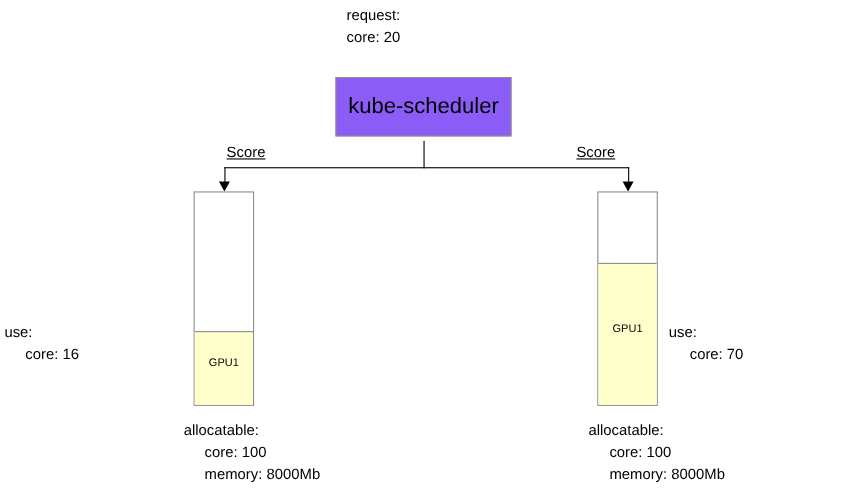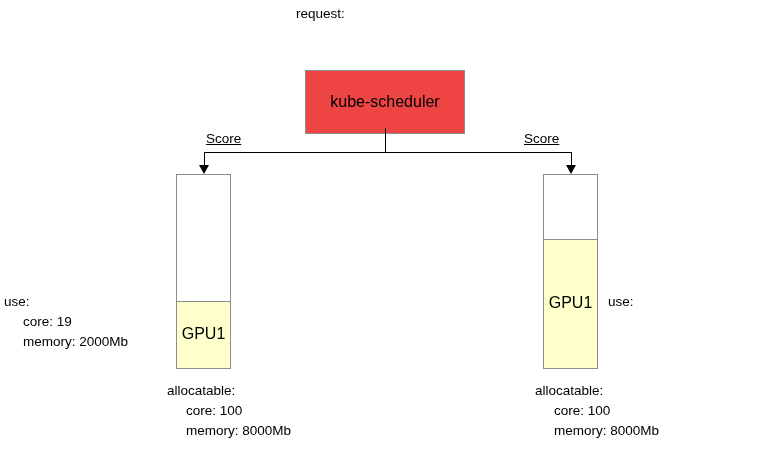--- a/index.html
+++ b/index.html
@@ -29,28 +29,28 @@
     color: #000;
   }
   .textblock .ln { display: block; }
   .textblock .ln.i1 { padding-left: 19px; }
 
   
   #scheduler-box {
     left: 305px;
     top: 70px;
     width: 160px;
-    height: 64px;
-    background: #ef4444;
+    height: 54px;
+    background: #8b5cf6;
     border: 1px solid #8c8c8c;
     box-sizing: border-box;
     display: flex;
     align-items: center;
     justify-content: center;
-    font-size: 16px;
+    font-size: 20px;
   }
 
   
   .vline { background: #000000; width: 1px; }
   .hline { background: #000000; height: 1px; }
 
   .arrowhead {
     width: 0;
     height: 0;
     border-left: 5px solid transparent;
@@ -77,31 +77,32 @@
     bottom: 0;
     background: #ffffcc;
     border-top: 1px solid #8c8c8c;
     box-sizing: border-box;
   }
   .node-used .gpu-label {
     position: absolute;
     left: 0;
     right: 0;
     text-align: center;
-    font-size: 16px;
+    font-size: 10px;
     white-space: nowrap;
   }
 </style>
 </head>
 <body>
 
 <div id="canvas">
 
   <div class="abs textblock" id="request-block" style="left:296px; top:4px;text-align:right;">
     <span class="ln">request:</span>
+    <span class="ln i1">core: 20</span>
   </div>
 
   <div class="abs" id="scheduler-box">
     <span>kube-scheduler</span>
   </div>
 
   <div class="abs vline" style="left:385px; top:128px; height:25px;"></div>
 
   <div class="abs hline" style="left:204px; top:152px; width:368px;"></div>
 
@@ -114,38 +115,38 @@
   <div class="abs score-label" style="left:524px; top:131px;">Score</div>
 
   <div class="abs node-bar" id="left-node-bar" style="left:176px; top:174px; width:55px; height:195px;">
     <div class="node-used" style="height:67px;">
       <span class="gpu-label" style="top:23px;">GPU1</span>
     </div>
   </div>
 
   <div class="abs textblock" id="left-use-block" style="left:4px; top:292px;">
     <span class="ln">use:</span>
-    <span class="ln i1">core: 19</span>
-    <span class="ln i1">memory: 2000Mb</span>
+    <span class="ln i1">core: 16</span>
   </div>
 
   <div class="abs textblock" id="left-alloc-block" style="left:167px; top:381px;">
     <span class="ln">allocatable:</span>
     <span class="ln i1">core: 100</span>
     <span class="ln i1">memory: 8000Mb</span>
   </div>
 
   <div class="abs node-bar" id="right-node-bar" style="left:543px; top:174px; width:55px; height:195px;">
     <div class="node-used" style="height:129px;">
       <span class="gpu-label" style="top:54px;">GPU1</span>
     </div>
   </div>
 
   <div class="abs textblock" id="right-use-block" style="left:608px; top:292px;">
     <span class="ln">use:</span>
+    <span class="ln i1">core: 70</span>
   </div>
 
   <div class="abs textblock" id="right-alloc-block" style="left:535px; top:381px;">
     <span class="ln">allocatable:</span>
     <span class="ln i1">core: 100</span>
     <span class="ln i1">memory: 8000Mb</span>
   </div>
 
 </div>
 

